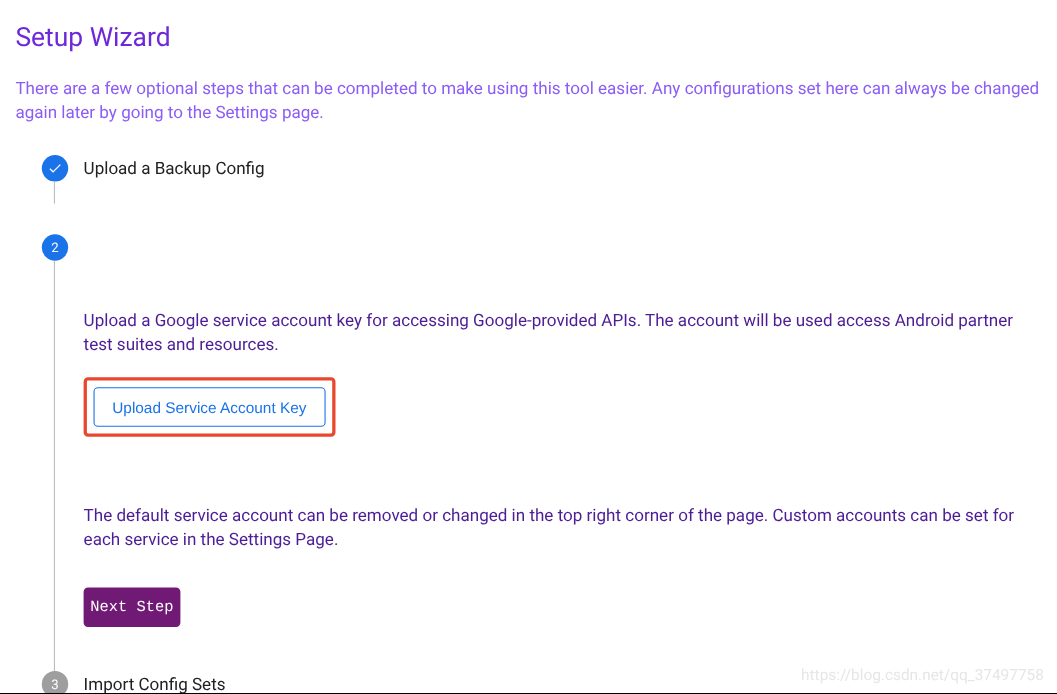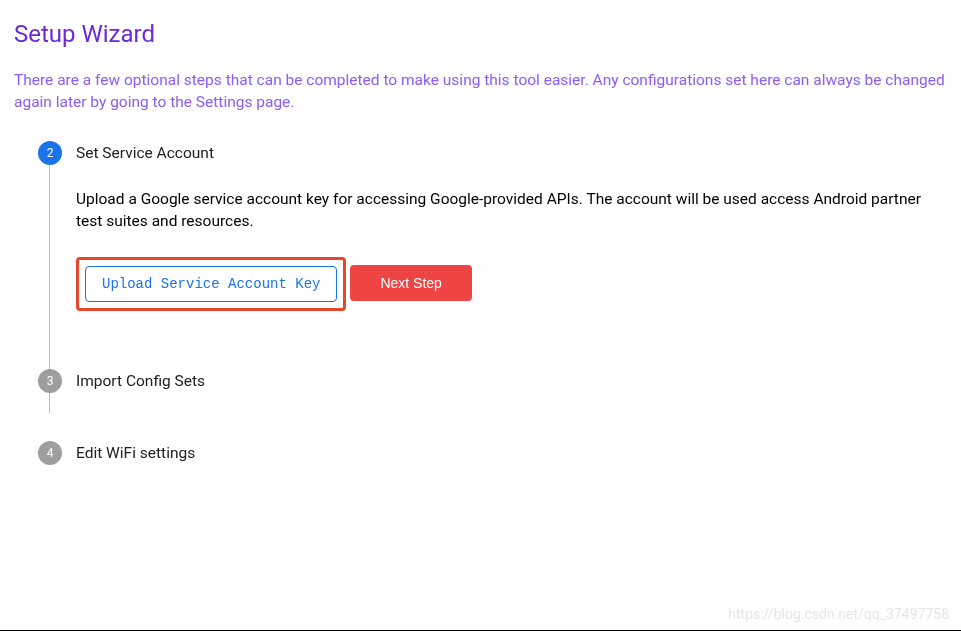--- a/index.html
+++ b/index.html
@@ -87,51 +87,52 @@
       min-height: 24px;
       margin-bottom: 40px;
     }
     .step-content {
       padding-top: 24px;
       padding-bottom: 32px;
     }
     .step-description {
       font-size: 15.5px;
       line-height: 1.4;
-      color: #000000;
+      color: #4c1d95;
       margin-bottom: 18px;
+      margin-top: 44px;
     }
     .highlight-box {
       display: inline-block;
       border: 3px solid #e8472d;
       border-radius: 4px;
       padding: 6px 6px;
       margin-bottom: 18px;
     }
     .upload-button {
       display: inline-block;
       border: 1px solid #1a73e8;
       border-radius: 4px;
       padding: 9px 16px;
       font-size: 14px;
       color: #1a73e8;
       background: #fff;
       cursor: pointer;
-      font-family: Liberation Mono, monospace;
+      font-family: Liberation Sans, sans-serif;
     }
     .next-button {
       display: inline-block;
-      background: #ef4444;
+      background: #701a75;
       border: none;
       border-radius: 4px;
-      padding: 10px 30px;
+      padding: 10px 6px;
       font-size: 14px;
       color: #fff;
       cursor: pointer;
-      font-family: Liberation Sans, sans-serif;
+      font-family: Liberation Mono, monospace;
       margin-top: 14px;
     }
     .watermark {
       position: absolute;
       bottom: 8px;
       right: 12px;
       font-size: 14px;
       color: #e6e6e6;
       pointer-events: none;
       margin-left: 28px;
@@ -139,30 +140,39 @@
   </style>
 </head>
 <body>
 
 <div class="container">
   <h1 class="page-title">Setup Wizard</h1>
   <p class="intro-text">There are a few optional steps that can be completed to make using this tool easier. Any configurations set here can always be changed again later by going to the Settings page.</p>
 
   <div class="stepper">
 
+    <div class="step step-collapsed">
+      <div class="step-icon completed">
+        <svg viewBox="0 0 24 24">
+            <path d="M9 16.17L4.83 12l-1.42 1.41L9 19 21 7l-1.41-1.41z"></path>
+          </svg>
+      </div>
+      <div class="step-line"></div>
+      <div class="step-label">Upload a Backup Config</div>
+    </div>
 
     <div class="step">
       <div class="step-icon active">2</div>
       <div class="step-line"></div>
-      <div class="step-label">Set Service Account</div>
       <div class="step-content">
         <p class="step-description">Upload a Google service account key for accessing Google-provided APIs. The account will be used access Android partner test suites and resources.</p>
         <div class="highlight-box">
           <button class="upload-button">Upload Service Account Key</button>
         </div>
+        <p class="step-description">The default service account can be removed or changed in the top right corner of the page. Custom accounts can be set for each service in the Settings Page.</p>
         <button class="next-button">Next Step</button>
       </div>
     </div>
 
     <div class="step step-collapsed">
       <div class="step-icon inactive">3</div>
       <div class="step-line"></div>
       <div class="step-label">Import Config Sets</div>
     </div>
 

